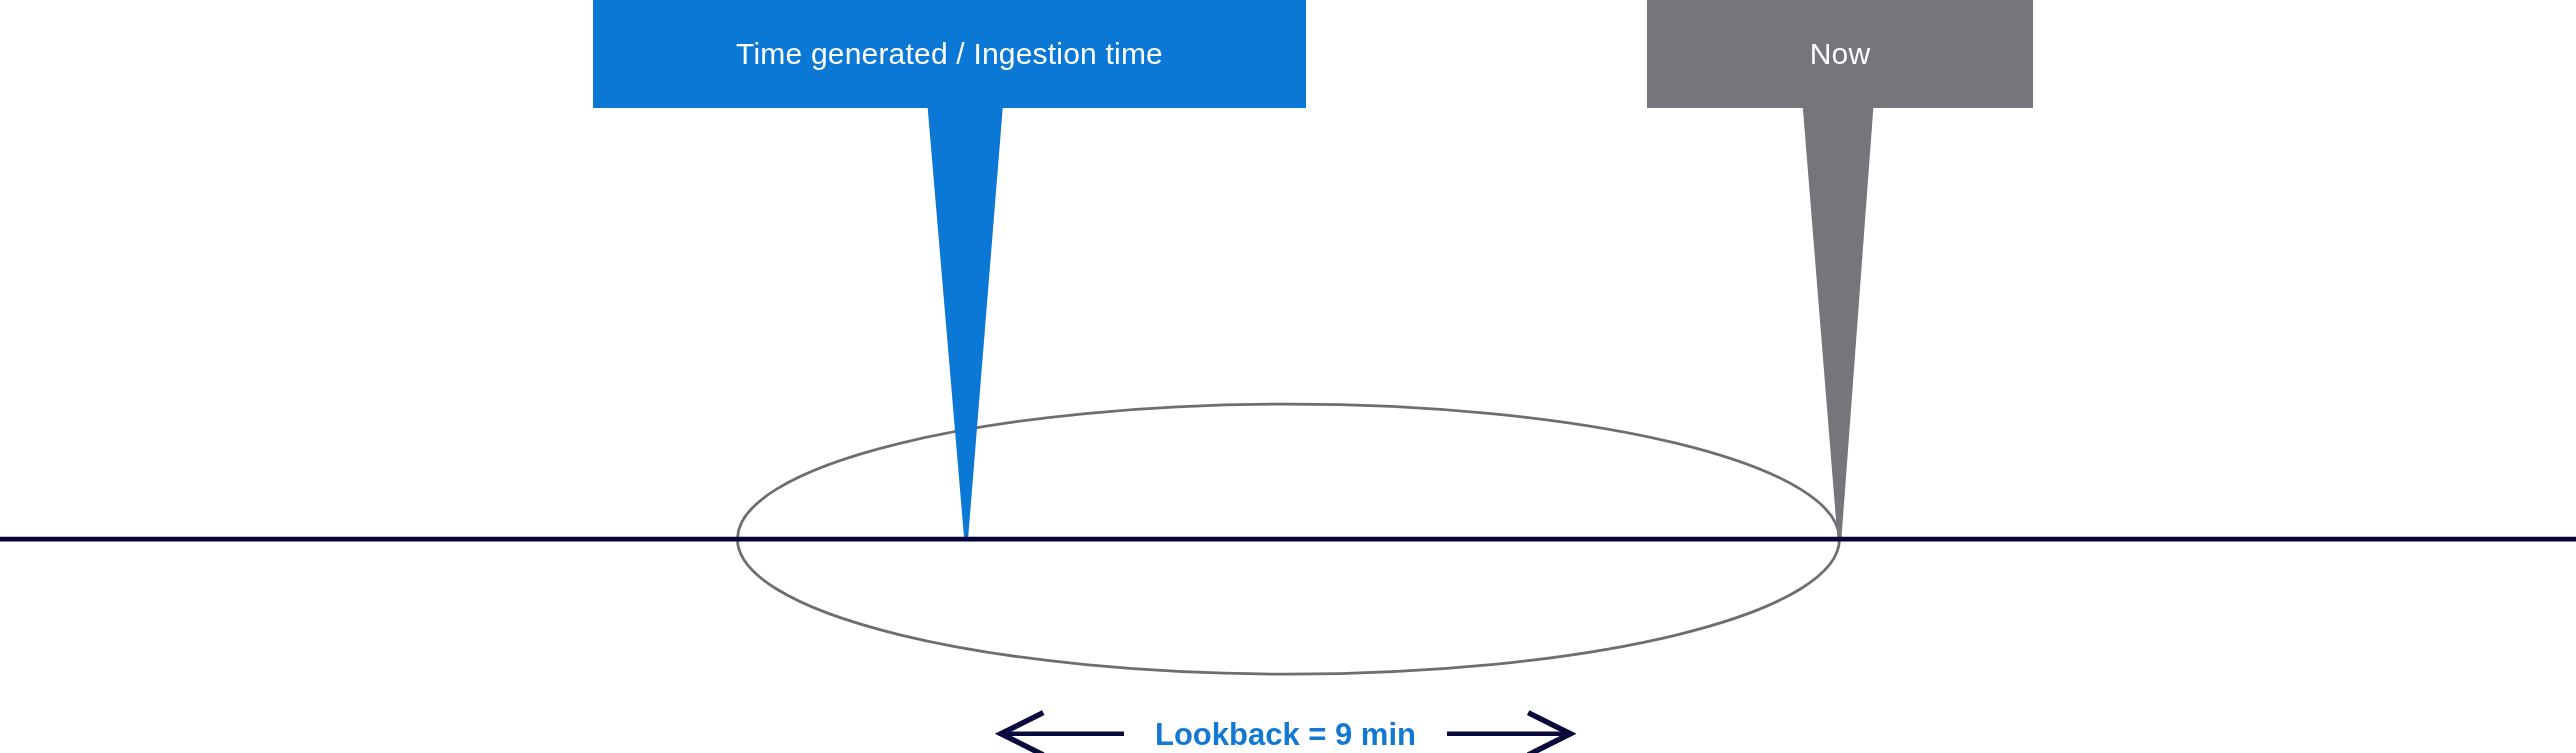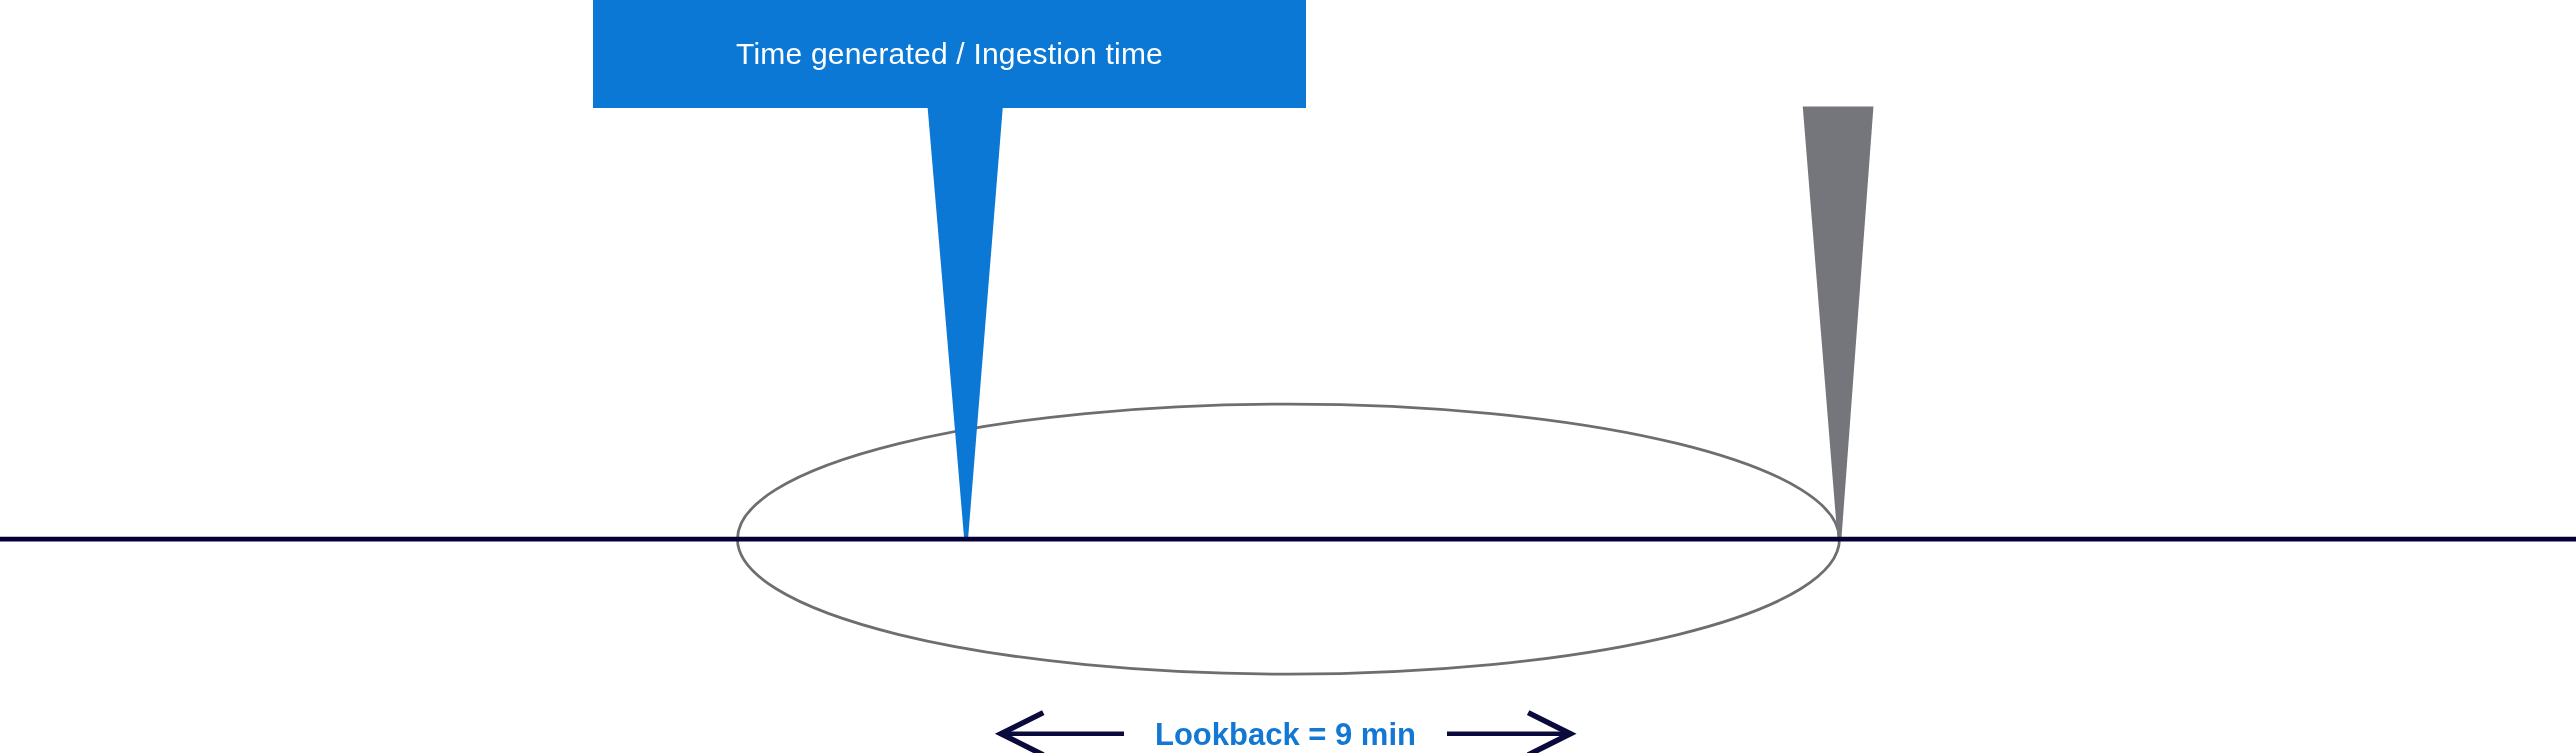--- a/index.html
+++ b/index.html
@@ -92,19 +92,22 @@
       <line x1="1092" y1="799" x2="1708" y2="799" stroke="#0A0A3C" stroke-width="5"></line>
       <polyline points="1136,776 1090,799 1136,822" fill="none" stroke="#0A0A3C" stroke-width="6" stroke-linecap="butt" stroke-linejoin="miter"></polyline>
       <polyline points="1664,776 1710,799 1664,822" fill="none" stroke="#0A0A3C" stroke-width="6" stroke-linecap="butt" stroke-linejoin="miter"></polyline>
     </g>
   </svg>
 
   <div class="callout-label" id="label-time-generated">
     <span>Time generated / Ingestion time</span>
   </div>
 
+  <div class="callout-label" id="label-now">
+    <span>Now</span>
+  </div>
 
   <div id="lookback-caption">
     <span>Lookback = 9 min</span>
   </div>
 
 </div>
 
 
 </body></html>

